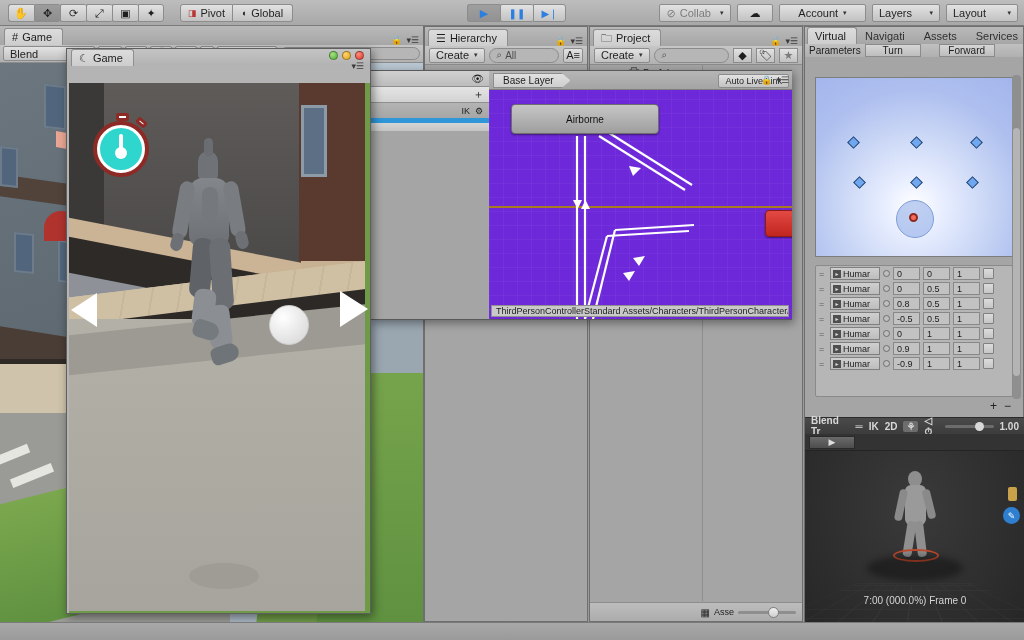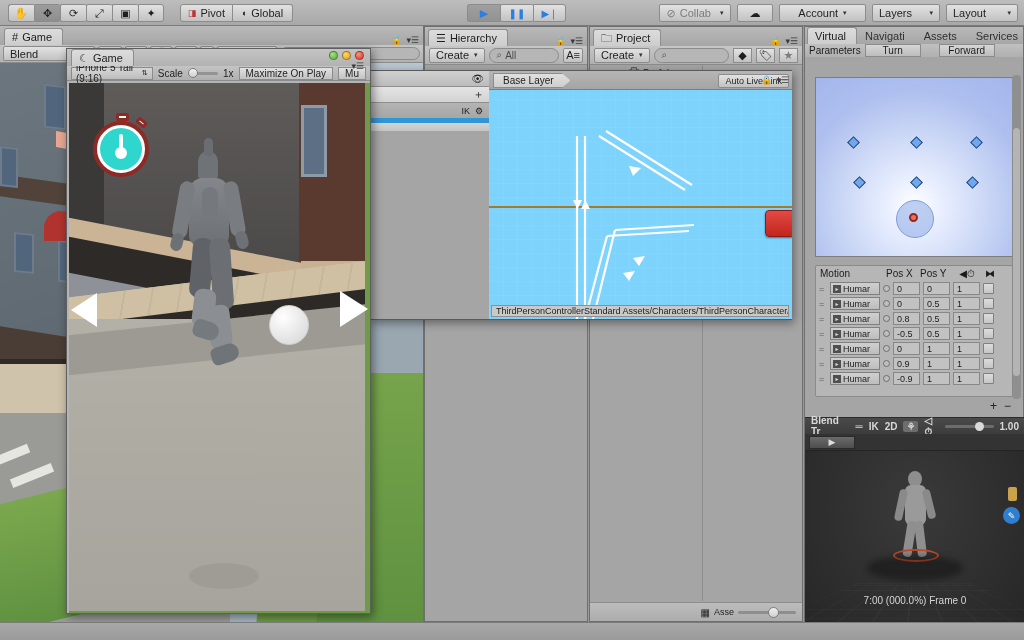--- a/index.html
+++ b/index.html
@@ -83,21 +83,21 @@
   #proj{left:589px;top:26px;width:214px;height:596px;}
   .treerow{height:13px;display:flex;align-items:center;gap:3px;font-size:10px;color:#1c1c1c;white-space:nowrap;}
   .tri{width:7px;font-size:7px;color:#2a2a2a;text-align:center;}
   .folder{width:11px;height:9px;background:linear-gradient(#9c9c9c,#7e7e7e);border:1px solid #5f5f5f;border-radius:1px 2px 1px 1px;position:relative;flex:none;}
   .folder:after{content:"";position:absolute;left:1px;top:-3px;width:4px;height:3px;background:#8d8d8d;border:1px solid #5f5f5f;border-bottom:none;border-radius:1px 1px 0 0;}
 
   
   #animwin{position:absolute;left:370px;top:70px;width:422px;height:250px;background:#a8a8a8;border:1px solid #5a5a5a;box-shadow:2px 3px 9px rgba(0,0,0,.4);}
   #animlayers{position:absolute;left:0;top:0;width:118px;height:248px;background:#a5a5a5;}
   .lhdr{height:16px;background:linear-gradient(#d0d0d0,#bcbcbc);border-bottom:1px solid #8f8f8f;display:flex;align-items:center;justify-content:flex-end;padding-right:5px;}
-  #animcanvas{position:absolute;left:118px;top:0;width:303px;height:248px;background:#7dd3fc;overflow:hidden;}
+  #animcanvas{position:absolute;left:118px;top:0;width:303px;height:248px;background:#6d28d9;overflow:hidden;}
   .grid{position:absolute;inset:0;
     background-image:
       linear-gradient(to right, rgba(255,255,255,.045) 1px, transparent 1px),
       linear-gradient(to bottom, rgba(255,255,255,.045) 1px, transparent 1px);
     background-size:14px 14px;}
   .state{position:absolute;border-radius:4px;display:flex;align-items:center;justify-content:center;
     font-size:10px;color:#111;box-shadow:0 1px 2px rgba(0,0,0,.45);}
   .st-gray{background:linear-gradient(#c6c6c6,#9e9e9e);border:1px solid #6d6d6d;}
   .st-orange{background:linear-gradient(#fcc349,#e2920f);border:1px solid #9a640a;}
   .st-red{background:linear-gradient(#e24a43,#c1251e);border:1px solid #8b1b16;}
@@ -392,27 +392,20 @@
         <div class="diamond" style="left: 96px; top: 100px;"></div>
         <div class="diamond" style="left: 152px; top: 100px;"></div>
         <div class="reddot" style="left: 93px; top: 135px;"></div>
       </div>
 
     <div style="position:absolute;right:2px;top:48px;width:9px;height:324px;background:#8f8f8f;border-radius:4px">
       <div style="position:absolute;left:0;top:52px;width:9px;height:250px;background:#b4b4b4;border:1px solid #8a8a8a;border-radius:4px"></div>
     </div>
 
     <div id="motiontable">
-      <div class="mthdr">
-        <span style="width:66px">Motion</span>
-        <span style="width:34px">Pos X</span>
-        <span style="width:34px">Pos Y</span>
-        <span style="width:26px;text-align:center">◀⏱</span>
-        <span style="width:20px;text-align:center">⧓</span>
-      </div>
       <div id="mtrows">
           <div class="mtrow">
             <span class="handle">=</span>
             <span class="objfield">
               <span class="objicon">▸</span>
               <span>Humar</span>
             </span>
             <span class="radio"></span>
             <span class="numf">0</span>
             <span class="numf">0</span>
@@ -578,20 +571,23 @@
           <line x1="118" y1="146" x2="96" y2="229"></line>
           <line x1="126" y1="140" x2="104" y2="229"></line>
         </g>
         <polygon points="84,110 93,110 88.5,119" fill="#ffffff"></polygon>
         <polygon points="92,119 101,119 96.5,110" fill="#ffffff"></polygon>
         <polygon points="140,76 152,78 144,86" fill="#ffffff"></polygon>
         <polygon points="144,168 156,166 150,176" fill="#ffffff"></polygon>
         <polygon points="134,183 146,181 140,191" fill="#ffffff"></polygon>
       </svg>
 
+      <div class="state st-gray" style="left:22px;top:33px;width:148px;height:30px">
+        <span>Airborne</span>
+      </div>
 
 
       <div class="state st-red" style="left:276px;top:139px;width:30px;height:27px"></div>
 
       <div id="animpath" style="width:298px">
         <span>ThirdPersonControllerStandard Assets/Characters/ThirdPersonCharacter/Animat</span>
       </div>
     </div>
 
     <div style="position:absolute;right:2px;top:4px;display:flex;gap:4px;align-items:center">
@@ -607,37 +603,20 @@
         <span>Game</span>
       </div>
       <div style="position:absolute;right:6px;top:2px;display:flex;gap:4px">
         <div class="wbtn" style="background:radial-gradient(circle at 35% 30%, #a9e27f, #4fae3a)"></div>
         <div class="wbtn" style="background:radial-gradient(circle at 35% 30%, #ffd66b, #e0a21c)"></div>
         <div class="wbtn" style="background:radial-gradient(circle at 35% 30%, #ff8e7f, #d8382a)"></div>
       </div>
       <div style="position:absolute;right:6px;top:12px" class="mini">▾☰</div>
     </div>
 
-    <div id="gametool">
-      <div class="popup" style="width:124px;justify-content:space-between">
-        <span>iPhone 5 Tall (9:16)</span>
-          <span style="font-size:7px">⇅</span>
-      </div>
-      <span>Scale</span>
-      <div style="width:48px;height:3px;background:#949494;border-radius:2px;position:relative">
-        <div style="position:absolute;left:0;top:-4px;width:10px;height:10px;border-radius:50%;background:linear-gradient(#f2f2f2,#cfcfcf);border:1px solid #7d7d7d"></div>
-      </div>
-      <span>1x</span>
-      <div class="btn" style="height:13px;font-size:10px;border-radius:0">
-        <span>Maximize On Play</span>
-      </div>
-      <div class="btn" style="height:13px;font-size:10px;border-radius:0">
-        <span>Mu</span>
-      </div>
-    </div>
 
     <div id="gameport">
 
       <div class="g-sky"></div>
       <div class="g-wall" style="left:0;top:0;width:301px;height:180px;background:linear-gradient(#5e5b59,#4c4a49);"></div>
       <div class="g-wall" style="left:230px;top:0;width:71px;height:210px;background:#5a3a2f;"></div>
       <div class="g-wall" style="left:232px;top:22px;width:26px;height:72px;background:#5d6f84;border:3px solid #8d9aa7;"></div>
       <div class="g-wall" style="left:0;top:0;width:35px;height:170px;background:#3b3937;"></div>
 
       <div class="g-wall" style="left:0;top:158px;width:240px;height:22px;background:#cbb395;transform:skewY(11deg);"></div>

